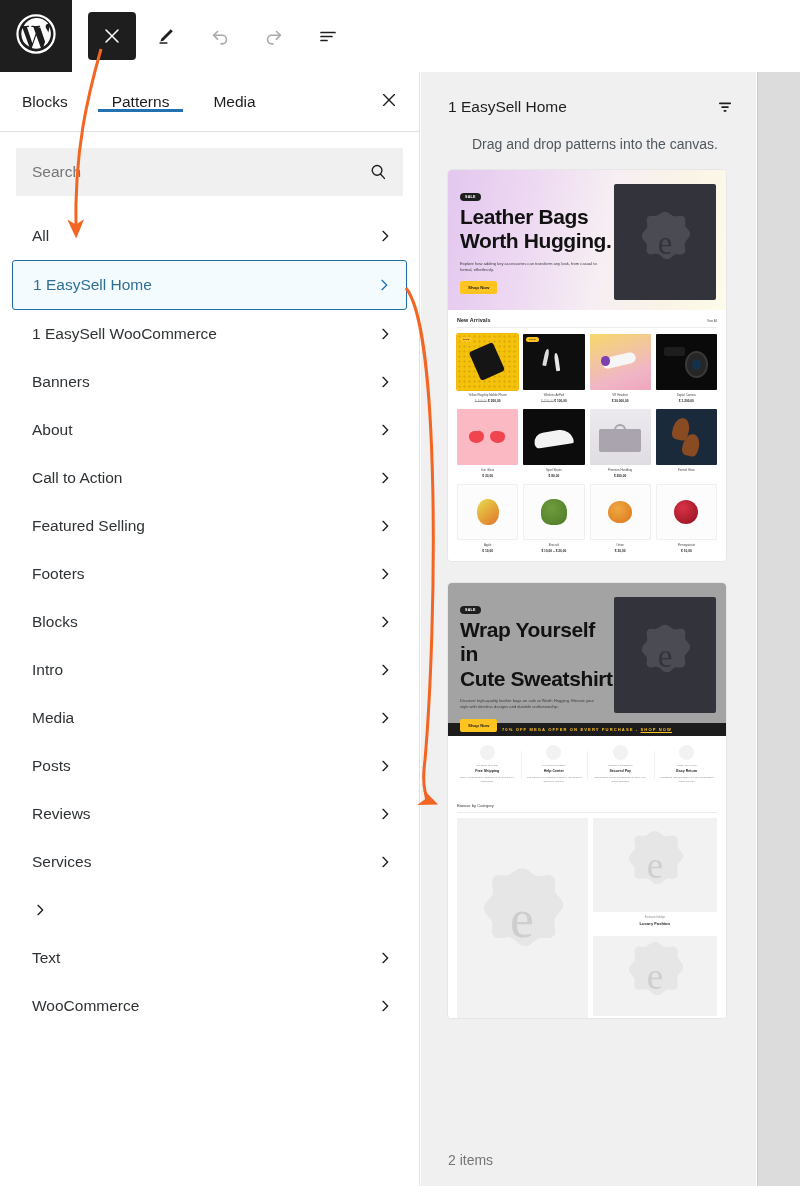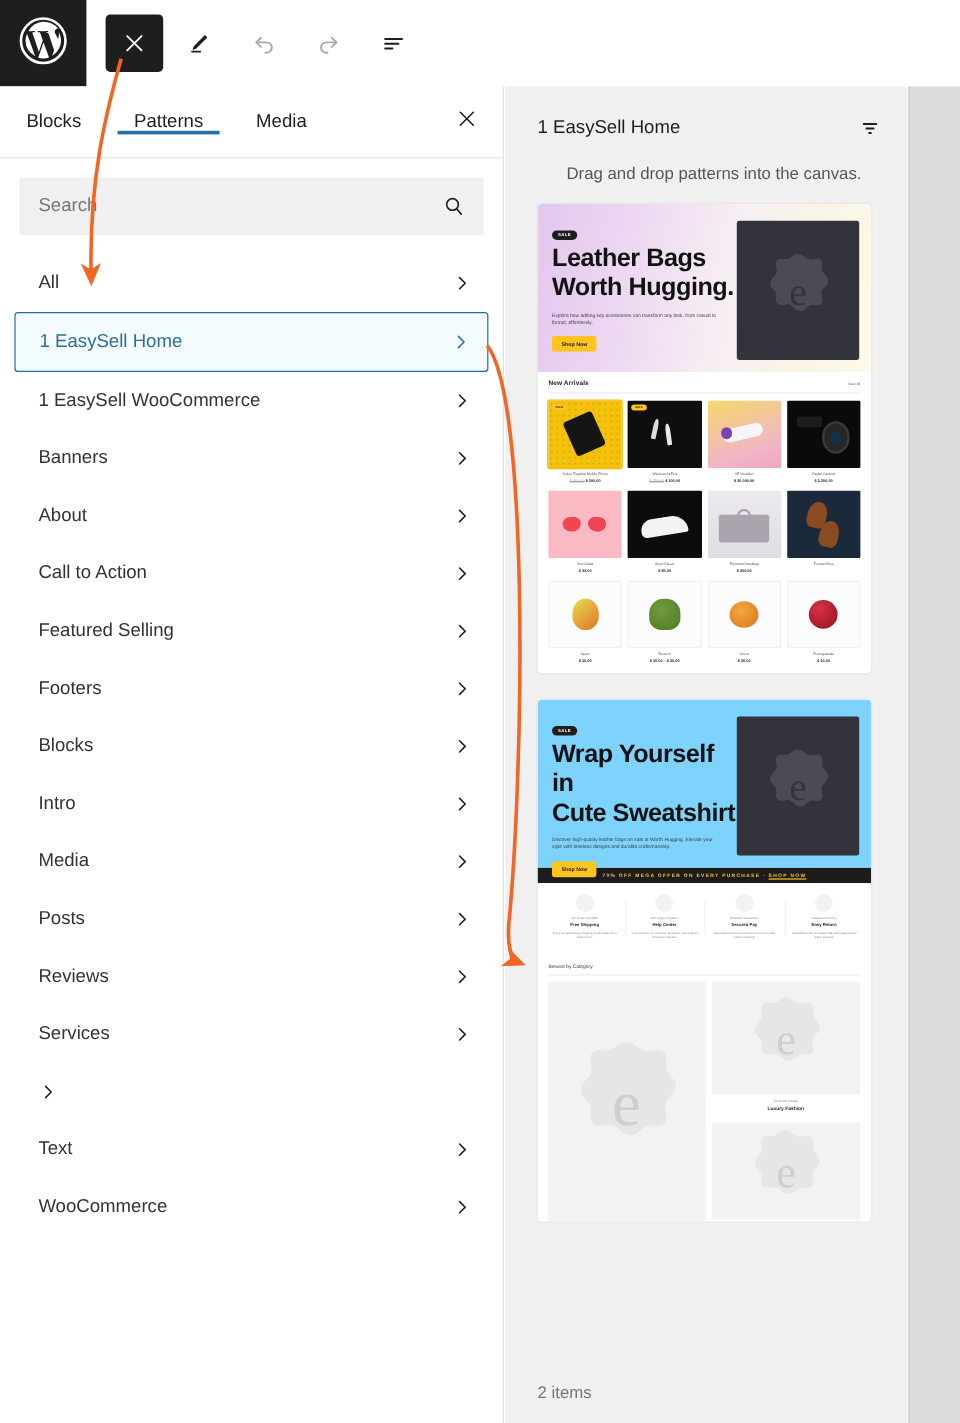--- a/index.html
+++ b/index.html
@@ -56,21 +56,21 @@
   .gutter { position:absolute; left:757px; top:72px; width:43px; height:1114px; background:#dcdcdc; border-left:1px solid #c9c9c9; }
 
   
   .hero { position:relative; height:140px; background:linear-gradient(100deg,#e3c7ef 0%,#eed9f2 30%,#f6eef3 55%,#faf4e6 80%,#fdfbe9 100%); padding:14px 10px 10px 12px; display:flex; }
   .hero-l { width:60%; }
   .hero-badge { display:inline-block; background:#1e1e1e; color:#fff; font-size:3.6px; font-weight:bold; letter-spacing:.3px; padding:2px 5px; border-radius:6px; margin-bottom:4px; }
   .hero-h { font-size:21px; font-weight:bold; color:#121212; line-height:1.16; letter-spacing:-.4px; }
   .hero-p { font-size:4.1px; color:#3c3c3c; line-height:1.55; margin-top:7px; width:92%; }
   .hero-btn { display:inline-block; margin-top:8px; background:#ffc41f; color:#1e1e1e; font-size:4.4px; font-weight:bold; padding:4px 8px; border-radius:2px; }
   .hero-r { flex:1; background:#33333b; border-radius:2px; display:flex; align-items:center; justify-content:center; }
-  .hero2 { background:#7dd3fc; }
+  .hero2 { background:#a3a3a3; }
   .blob { display:block; }
 
   .sec { padding:7px 9px 8px 9px; background:#fff; }
   .sec-head { display:flex; align-items:baseline; border-bottom:1px solid #ececec; padding-bottom:4px; }
   .sec-title { font-size:5.4px; font-weight:bold; color:#1e1e1e; flex:1; letter-spacing:.1px; }
   .sec-link { font-size:2.9px; color:#555; }
   .grid4 { display:grid; grid-template-columns:repeat(4,1fr); gap:5px; margin-top:6px; }
   .prod { }
   .prod-img { width:100%; height:56px; border-radius:1px; position:relative; overflow:hidden; background:#f2f2f2; }
   .prod-img.sel { outline:1px solid #f0b90b; }

